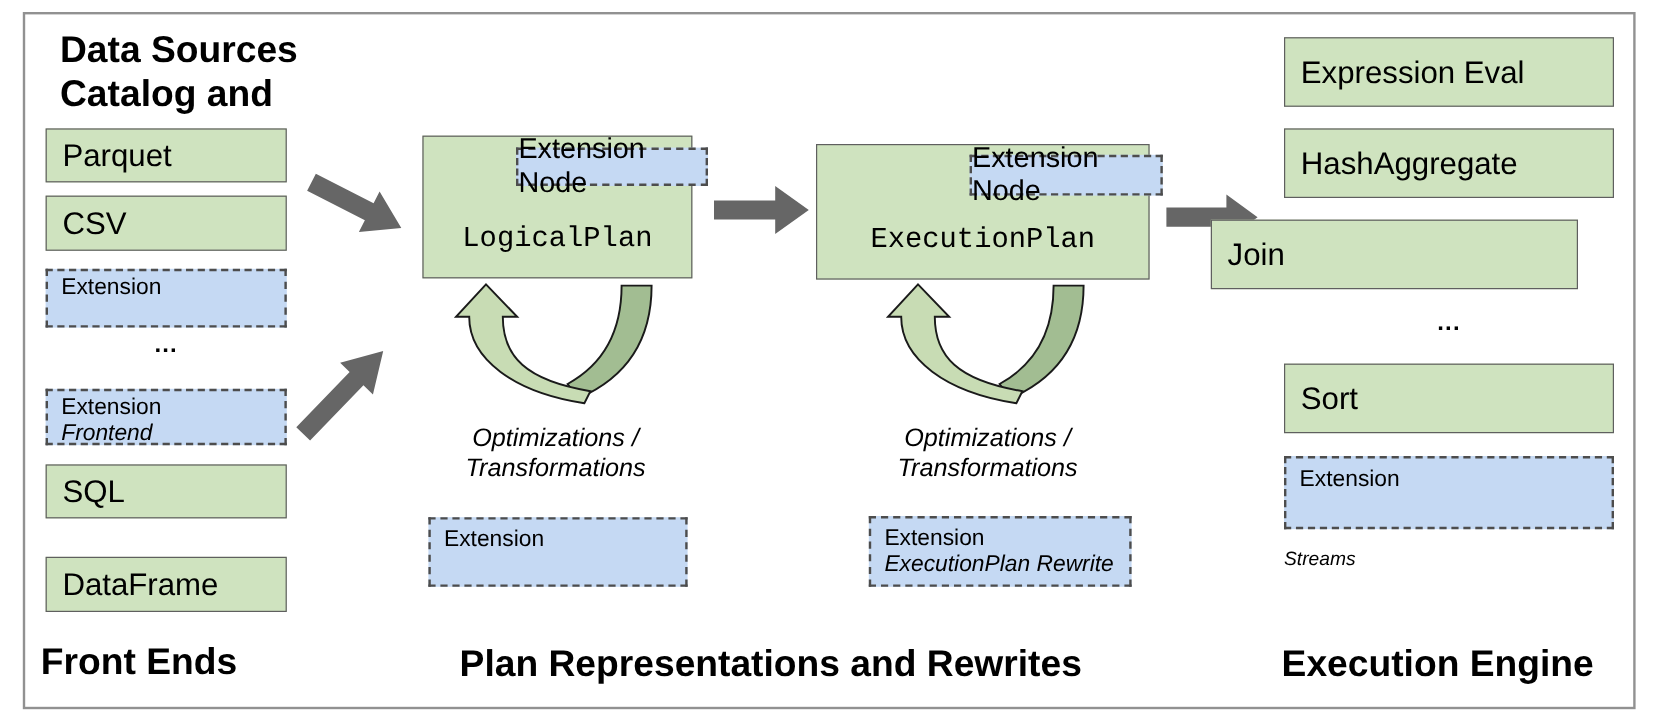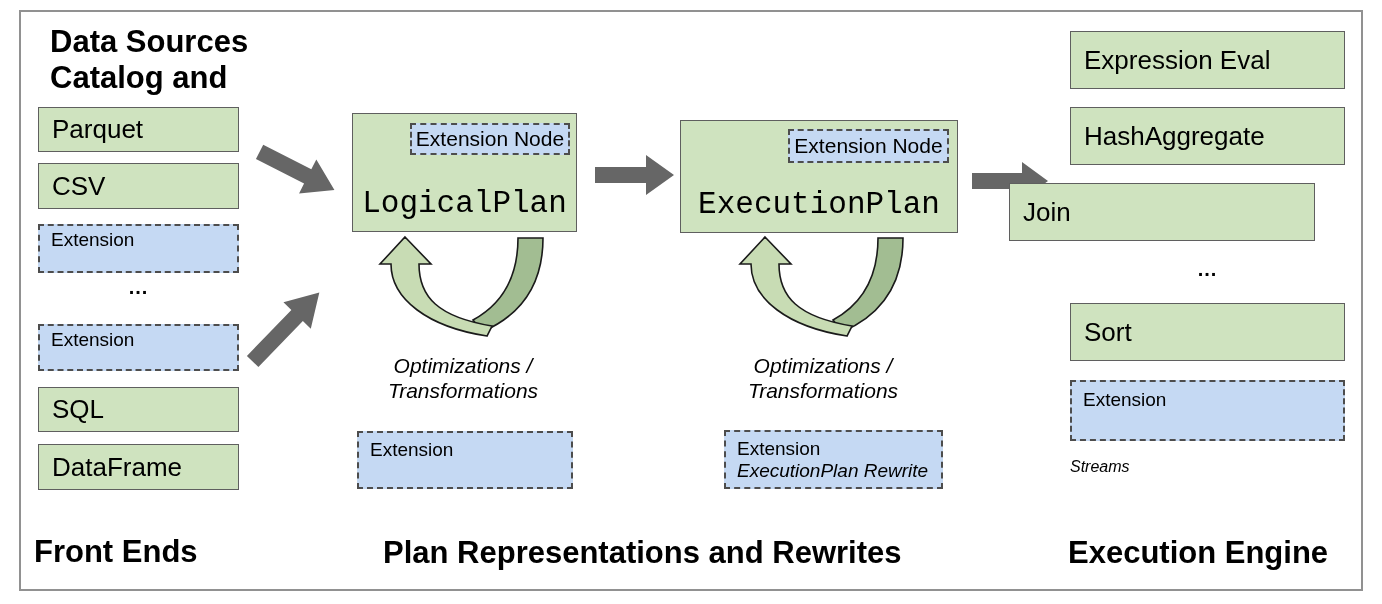--- a/index.html
+++ b/index.html
@@ -10,23 +10,23 @@
   .gbox{background:var(--box-green);border:1.5px solid var(--box-border);
         display:flex;align-items:center;padding-left:13px;font-size:26px;}
   .bbox{background:var(--box-blue);border:2px dashed var(--dash-border);
         padding:3px 11px;font-size:19px;line-height:22px;}
   .it{font-style:italic;}
   .hdr{font-weight:bold;font-size:31px;line-height:36px;white-space:nowrap;}
   .dots{text-align:center;font-size:20px;font-weight:bold;letter-spacing:1px;}
   .planbox{background:var(--box-green);border:1.5px solid var(--box-border);}
   .extnode{position:absolute;box-sizing:border-box;background:var(--box-blue);
         border:2px dashed var(--dash-border);display:flex;align-items:center;
-        justify-content:center;font-size:21px;}
+        justify-content:center;font-size:24px;margin-left:20px;}
   .planlabel{position:absolute;left:0;width:100%;text-align:center;
-        font-family:"Liberation Mono","DejaVu Sans Mono",monospace;font-size:31px;}
+        font-family:"Liberation Mono","DejaVu Sans Mono",monospace;font-size:24px;}
   .optlabel{text-align:center;font-style:italic;font-size:21px;line-height:25px;}
   .streams{font-style:italic;font-size:16px;}
   svg{display:block;overflow:visible;}
 </style>
 </head>
 <body>
 
 <div class="abs frame" style="left:19px;top:10px;width:1344px;height:581px;"></div>
 
 <div class="abs hdr" style="left:50px;top:24px;">
@@ -43,27 +43,28 @@
 </div>
 
 <div class="abs bbox" style="left:38px;top:224px;width:201px;height:49px;">
   <div>Extension</div>
 </div>
 
 <div class="abs dots" style="left:38px;top:276px;width:201px;">...</div>
 
 <div class="abs bbox" style="left:38px;top:324px;width:201px;height:47px;">
   <div>Extension</div>
+  <div class="it">Frontend</div>
 </div>
 
 <div class="abs gbox" style="left:38px;top:387px;width:201px;height:45px;">
   <span>SQL</span>
 </div>
 
-<div class="abs gbox" style="left:38px;top:444px;width:201px;height:46px;">
+<div class="abs gbox" style="left:38px;top:464px;width:201px;height:46px;">
   <span>DataFrame</span>
 </div>
 
 <div class="abs hdr" style="left:34px;top:534px;">Front Ends</div>
 
 <svg class="abs" style="left:255px;top:152px;transform:rotate(27deg);" width="84" height="38" viewBox="0 0 84 38">
   <polygon points="0,11 54,11 54,0 84,19 54,38 54,27 0,27" style="fill:var(--arrow-gray)"></polygon>
 </svg>
 
 <svg class="abs" style="left:238px;top:308px;transform:rotate(-46deg);" width="96" height="38" viewBox="0 0 96 38">

